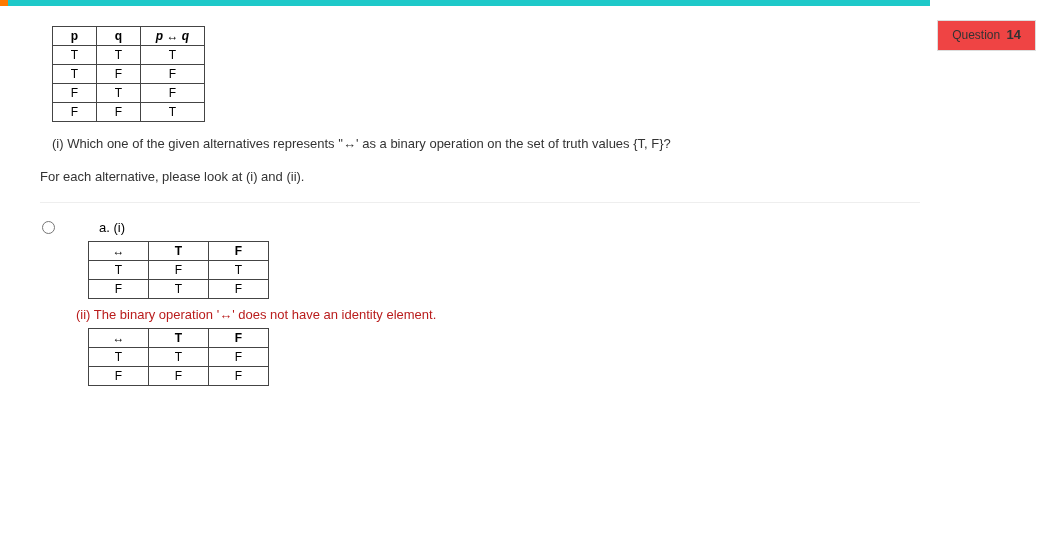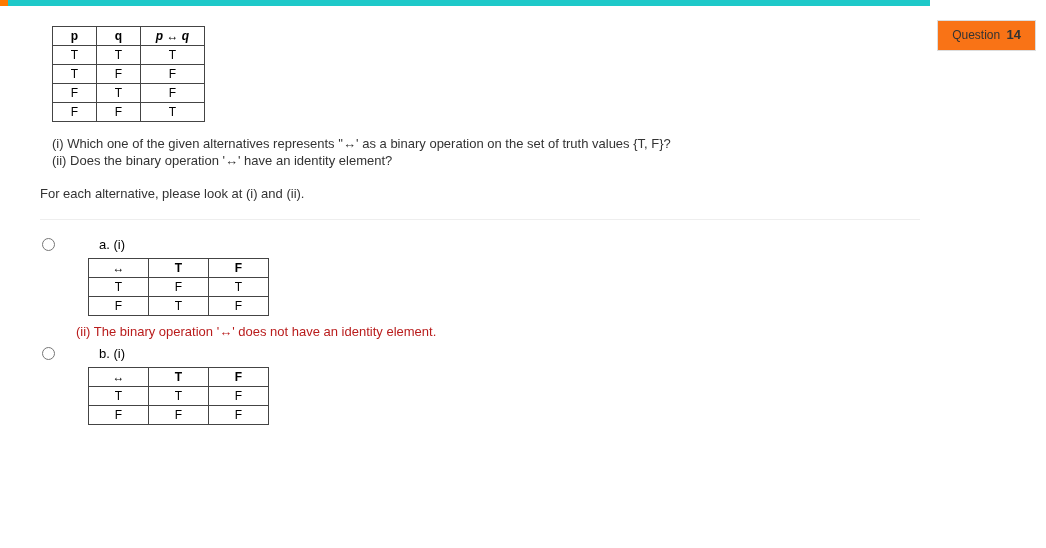--- a/index.html
+++ b/index.html
@@ -29,21 +29,21 @@
     background: #ff7a00;
   }
   .question-badge {
     position: absolute;
     right: 10px;
     top: 20px;
     border: 1px solid #ddd;
     padding: 6px 14px 8px 14px;
     font-size: 12px;
     color: #333;
-    background:#f97316;
+    background:#ef4444;
   }
   .question-badge b { font-weight: bold; font-size: 13px; margin-left: 3px;}
   .content {
     padding: 20px 40px 10px 40px;
     width: 930px;
   }
   .prompt { color: #333; margin: 40px 0 14px 0; font-size: 13px;}
   .truth-table { border-collapse: collapse; margin-left: 12px; margin-bottom: 14px;}
   .truth-table td, .truth-table th {
     border: 1px solid #444;
@@ -116,21 +116,20 @@
     </tr>
     <tr>
       <td>F</td>
       <td>F</td>
       <td>T</td>
     </tr>
   </tbody>
     </table>
 
   <div class="subq">(i) Which one of the given alternatives represents ''↔' as a binary operation on the set of truth values {T, F}?</div>
-  <div class="subq">(ii) Does the binary operation '↔' have an identity element?</div>
 
   <div class="note">For each alternative, please look at (i) and (ii).</div>
 
   <div class="hr"></div>
 
   <div class="option-row">
     <input type="radio" name="ans" style="">
     <span class="opt-label">
       <span>a.</span>
       <span>(i)</span>
@@ -152,27 +151,20 @@
     <tr>
       <td>F</td>
       <td>T</td>
       <td>F</td>
     </tr>
   </tbody>
     </table>
 
   <div class="inner-note">(ii) The binary operation '↔' does not have an identity element.</div>
 
-  <div class="option-row">
-    <input type="radio" name="ans" style="">
-    <span class="opt-label">
-      <span>b.</span>
-      <span>(i)</span>
-    </span>
-  </div>
 
   <table class="inner-table">
     <tbody>
         <tr>
       <th>↔</th>
       <th>T</th>
       <th>F</th>
     </tr>
     <tr>
       <td>T</td>

